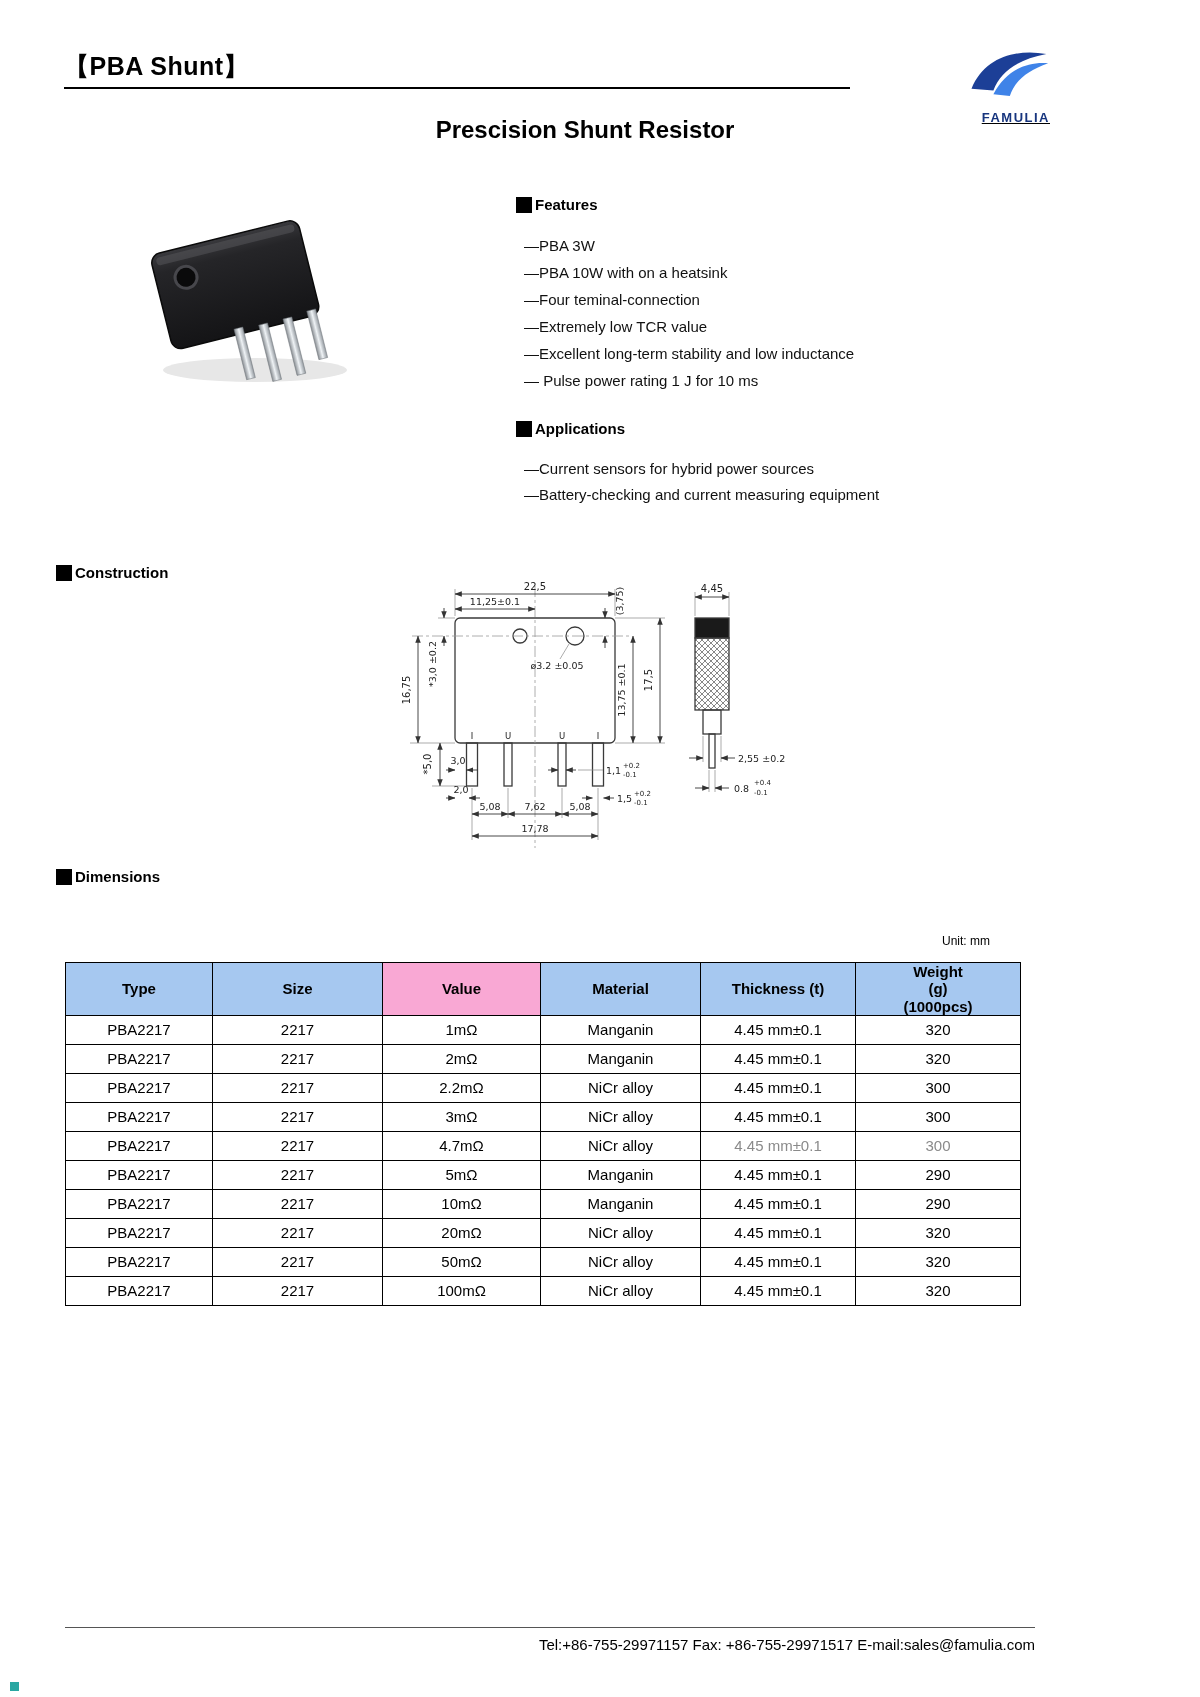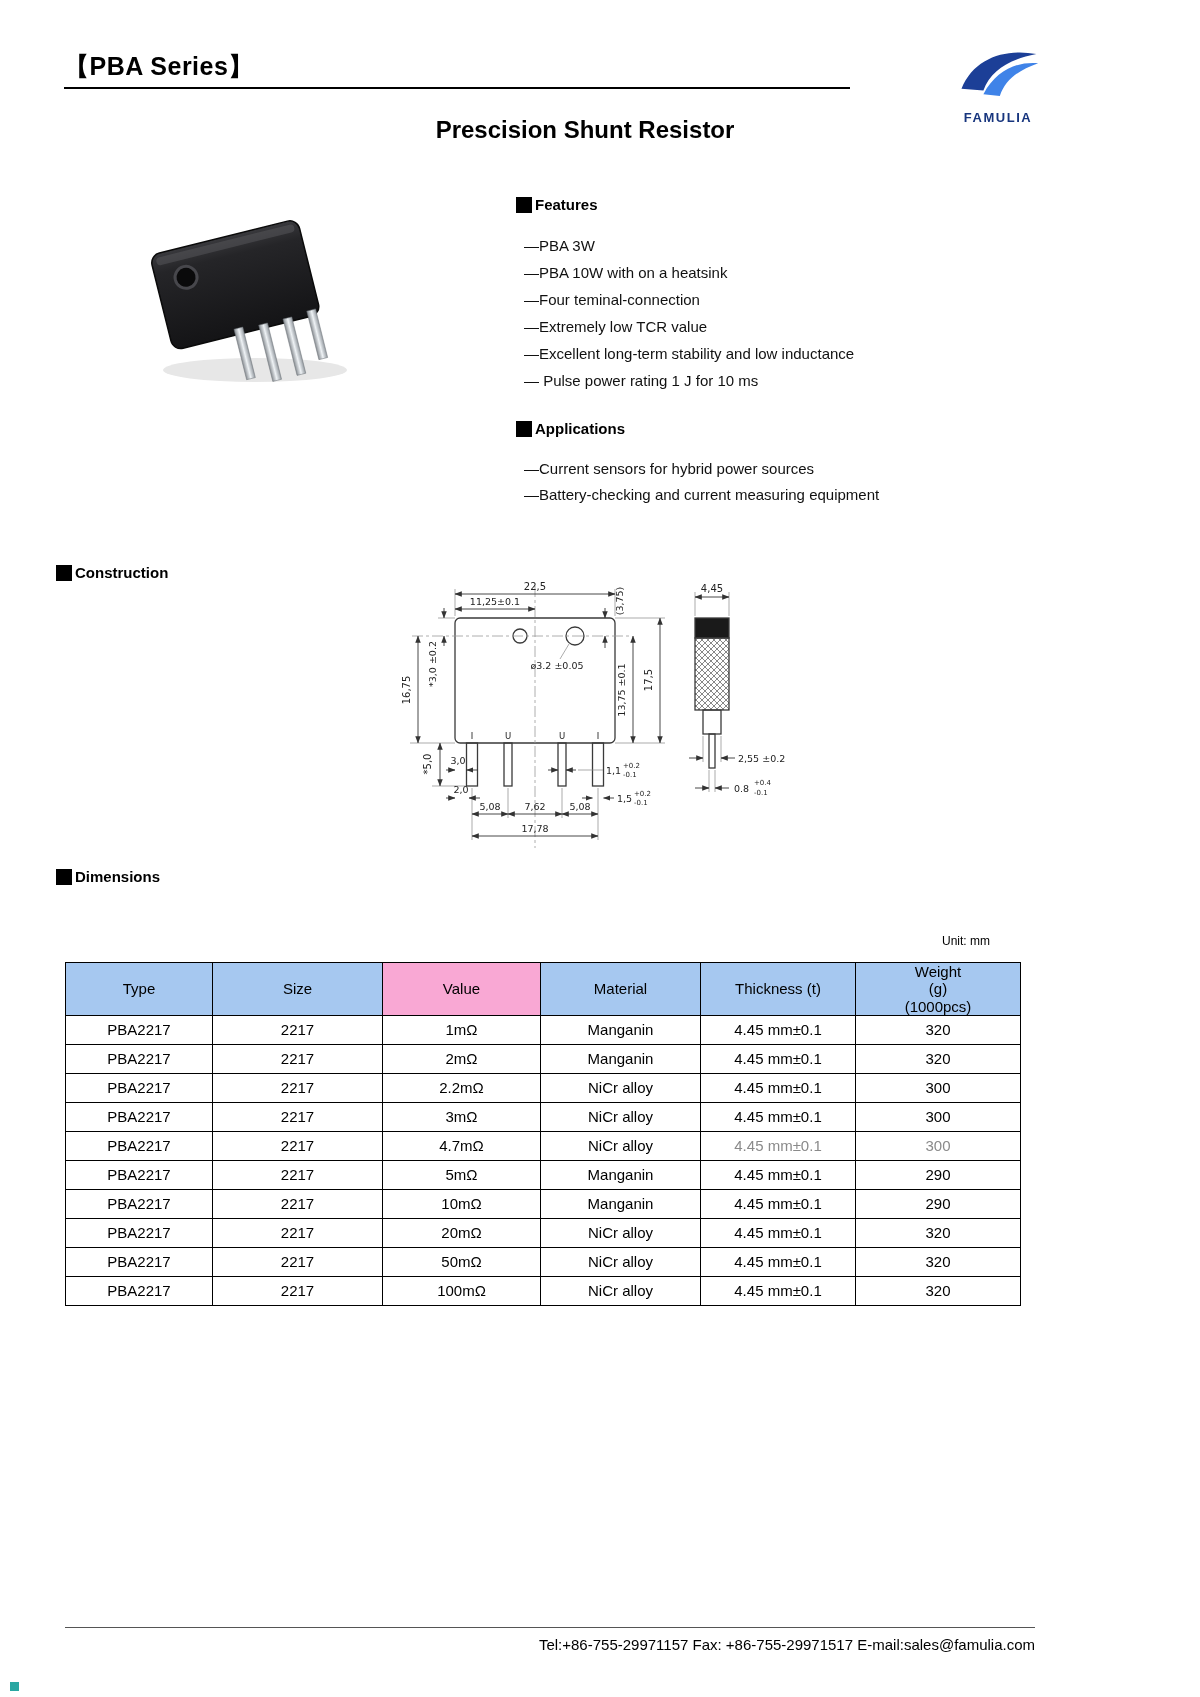--- a/index.html
+++ b/index.html
@@ -7,43 +7,43 @@
   .page {
     position:relative; width:1200px; height:1697px; margin:0 auto;
     background:#fff; color:#000;
     font-family:"Liberation Sans", sans-serif;
     overflow:hidden;
   }
   .abs { position:absolute; }
   .series-title { font-size:25px; font-weight:bold; letter-spacing:0.5px; }
   .rule { background:#000; }
   .product-title { font-size:24px; font-weight:bold; text-align:center; }
-  .logo { width:104px; text-align:center; }
+  .logo { width:104px; text-align:right;text-decoration:underline; }
   .brand { font-size:13px; font-weight:bold; color:#17357e; letter-spacing:1.5px; margin-top:2px; }
   .sec-head { display:flex; align-items:flex-end; font-weight:bold; font-size:15px; }
   .sq { width:16px; height:16px; background:#000; margin-right:3px; flex:none; }
   .list .item { font-size:15px; line-height:27px; color:#111; white-space:nowrap; }
   .list.apps .item { line-height:26px; }
   .unitnote { font-size:12px; text-align:right; }
   table.spec { border-collapse:collapse; width:955px; font-size:15px; table-layout:fixed; }
   .spec th, .spec td { border:1px solid #000; text-align:center; vertical-align:middle; }
-  .spec th { font-weight:normal; white-space:pre-line; height:45px; line-height:1.15; }
+  .spec th { font-weight:bold; white-space:pre-line; height:45px; line-height:1.15; }
   .spec td { height:29px; }
   .spec td.muted { color:#8a8a8a; }
   .footer-line { background:#555; height:1px; }
   .footer-text { font-size:15px; text-align:right; }
   .corner { background:#2aa7a2; }
   svg text { font-family:"DejaVu Sans", sans-serif; }
 </style>
 </head>
 <body>
 
 <div class="page">
 
-  <div class="abs series-title" style="left:64px; top:50px;">【PBA Series】</div>
+  <div class="abs series-title" style="left:64px; top:50px;">【PBA Shunt】</div>
   <div class="abs rule" style="left:64px; top:87px; width:786px; height:2px;"></div>
 
   <div class="abs logo" style="left:946px; top:46px;">
     <svg width="84" height="58" viewBox="0 0 92 62">
       <path d="M6 46 C20 12 54 2 88 8 C58 14 38 26 30 48 Z" fill="#1c3f97"></path>
       <path d="M30 52 C44 26 66 16 90 18 C68 26 54 36 48 54 Z" fill="#3f83e8"></path>
     </svg>
     <div class="brand">FAMULIA</div>
   </div>
 

